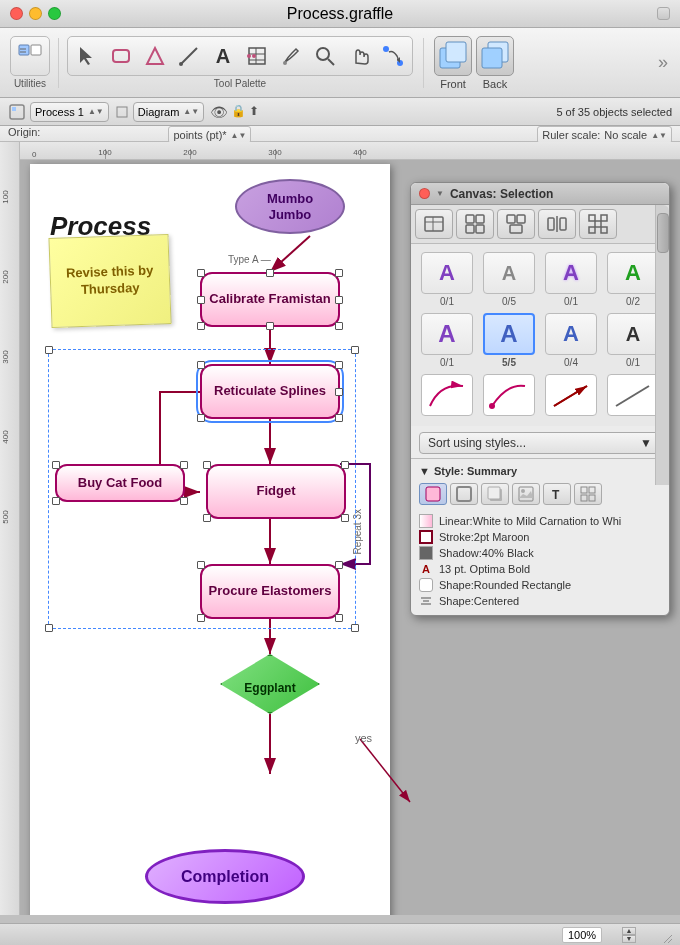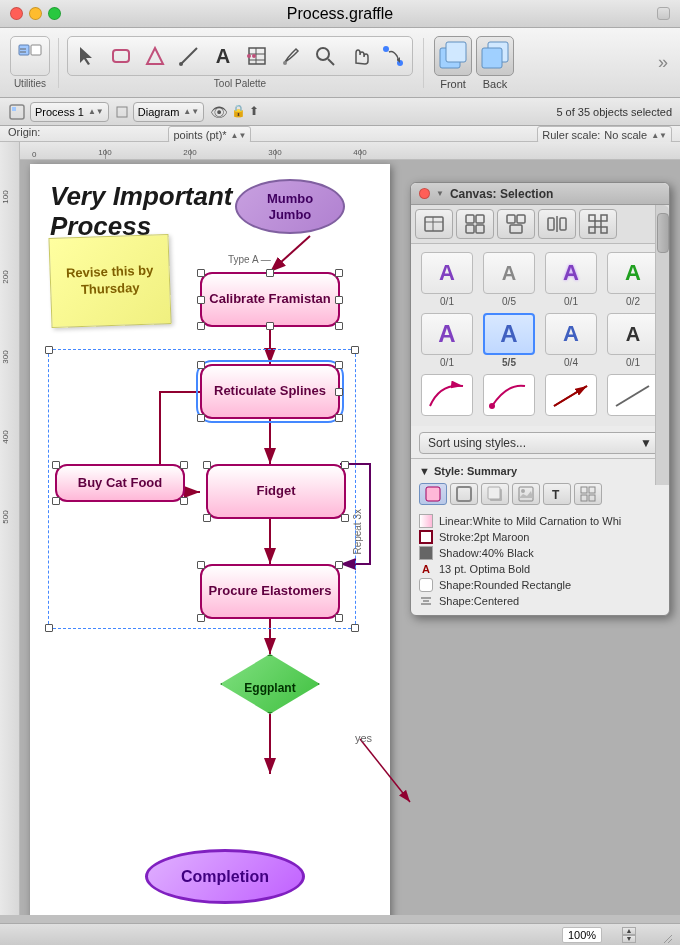--- a/index.html
+++ b/index.html
@@ -819,21 +819,21 @@
         <line x1="240" y1="455" x2="240" y2="490" stroke="#900030" stroke-width="2" marker-end="url(#arrowhead)"></line>
 
         <line x1="240" y1="550" x2="240" y2="610" stroke="#900030" stroke-width="2" marker-end="url(#arrowhead)"></line>
 
         <path d="M 280,72 L 240,108" fill="none" stroke="#900030" stroke-width="2" marker-end="url(#arrowhead)"></path>
 
         <line x1="330" y1="575" x2="380" y2="638" stroke="#900030" stroke-width="1.5" marker-end="url(#arrowhead)"></line>
       </svg>
 
       <div class="fc-title">
-        <span>Very Important</span><br>
+        <br>
         <span>Process</span>
       </div>
 
       <div class="fc-mumbo">
         <span>Mumbo<br>Jumbo</span>
       </div>
 
       <div class="fc-sticky">
         <span>Revise this by<br>Thursday</span>
       </div>

